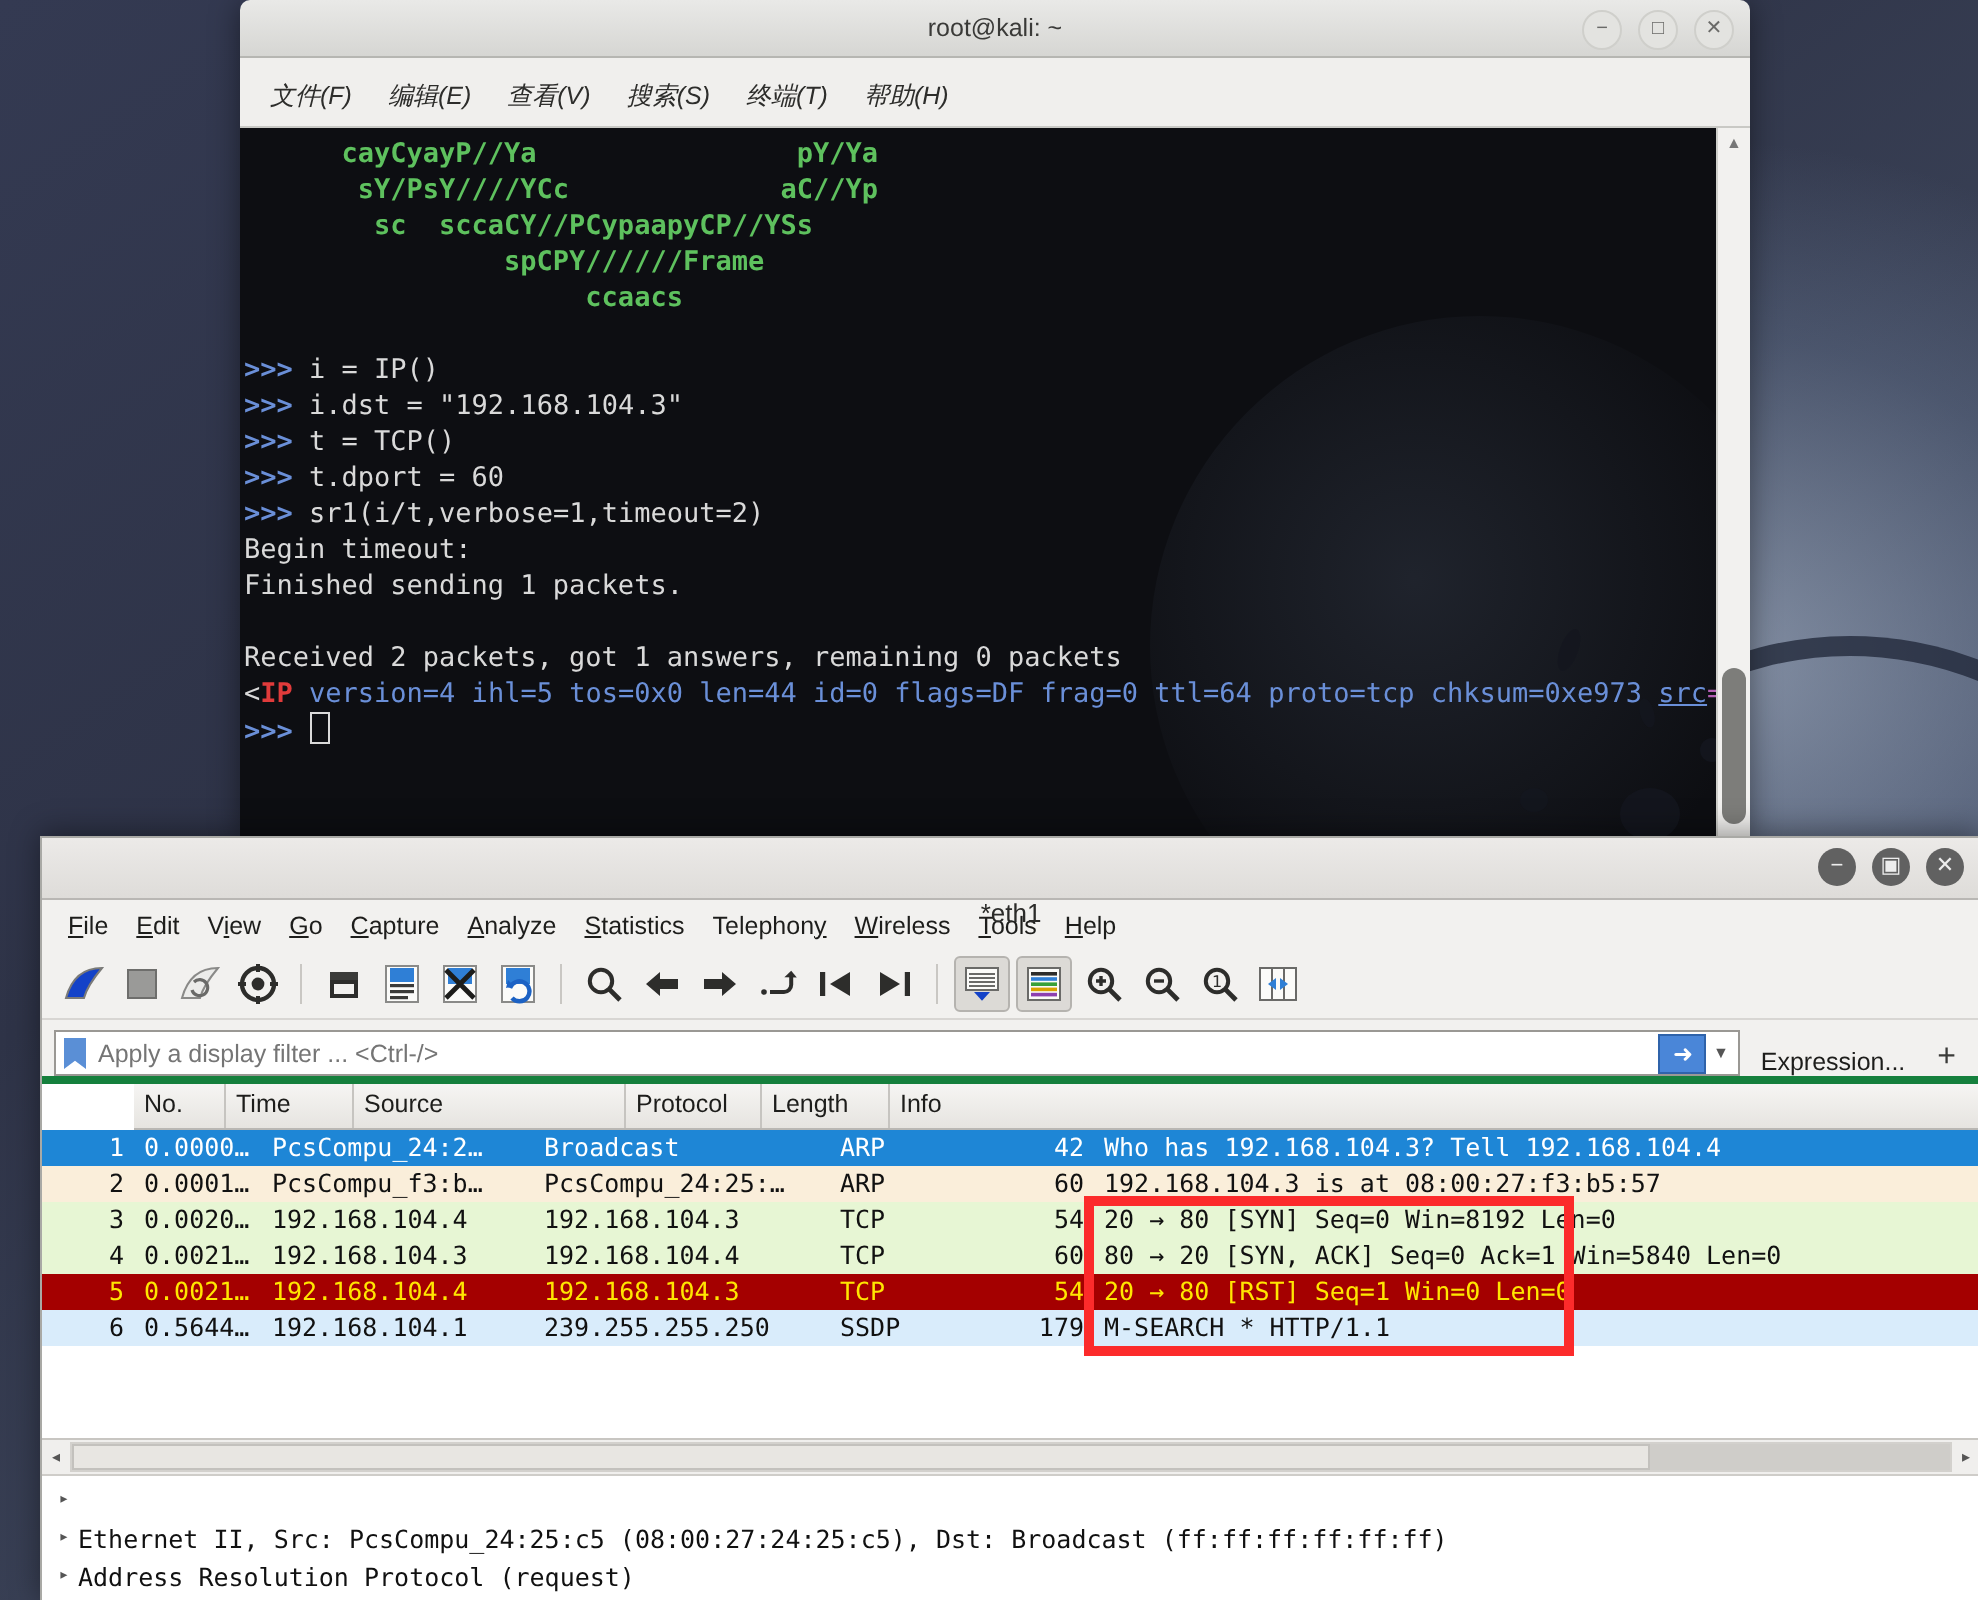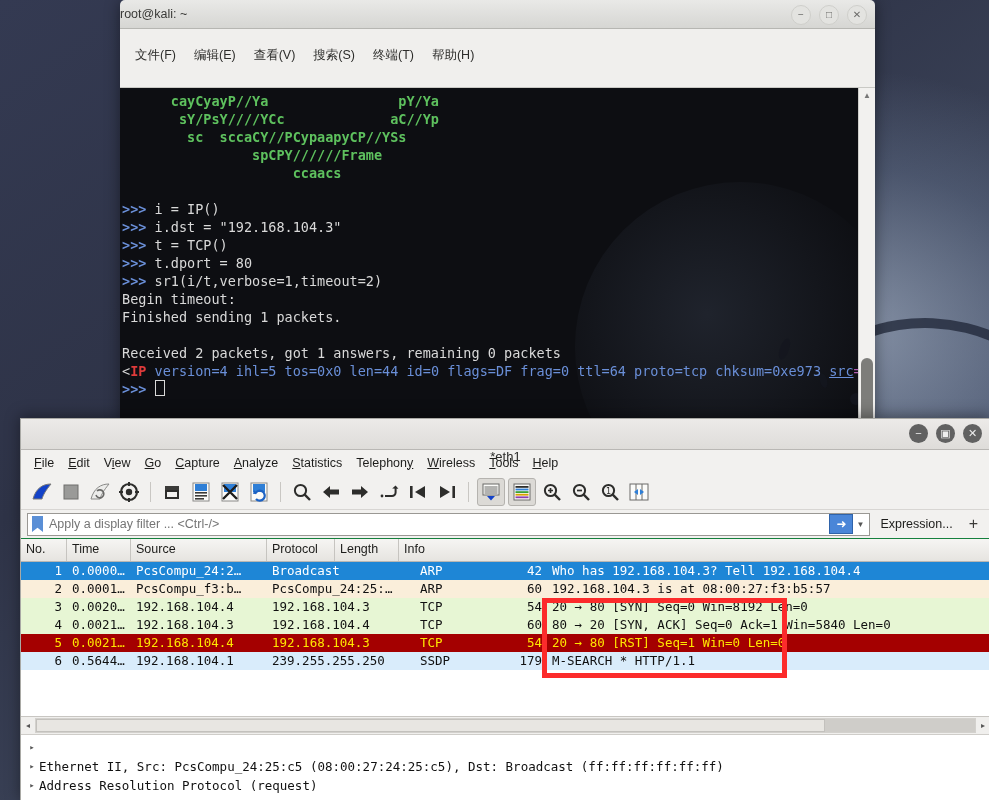--- a/index.html
+++ b/index.html
@@ -33,29 +33,29 @@
     position:absolute;left:120px;top:0;width:755px;height:418px;
     box-shadow:0 2px 14px rgba(0,0,0,.45);
   }
   #term-titlebar{
     height:28px;background:linear-gradient(#e9e9e7,#d6d6d3);
     border-bottom:1px solid #b6b6b2;
     display:flex;align-items:center;position:relative;
     border-top-left-radius:5px;border-top-right-radius:5px;
   }
   #term-title{
-    flex:1;text-align:left;font-size:12.5px;color:#3a3a38;
+    flex:1;text-align:center;font-size:12.5px;color:#3a3a38;
   }
   .win-btns{position:absolute;right:8px;top:5px;display:flex;gap:8px;}
   .wbtn{width:18px;height:18px;border-radius:50%;background:#e3e3e0;
         border:1px solid #cfcfcb;display:flex;align-items:center;justify-content:center;
         font-size:10px;color:#6a6a68;line-height:1;}
   #term-menubar{
     height:26px;background:#f0efed;border-bottom:1px solid #c9c9c5;
-    display:flex;align-items:flex-start;padding:16px 8px;gap:4px;
+    display:flex;align-items:flex-end;padding:4px 8px;gap:4px;font-style:italic;
   }
   #term-menubar .mi{font-size:12.5px;color:#2d2d2b;padding:2px 7px;border-radius:3px;}
   #term-body{
     position:relative;height:364px;background:#0d0e12;overflow:hidden;
   }
   #term-watermark{
     position:absolute;right:-30px;bottom:-60px;width:330px;height:330px;
     border-radius:50%;
     background:radial-gradient(circle at 40% 40%, rgba(70,80,100,.32) 0%, rgba(20,24,34,0) 65%);
     pointer-events:none;
@@ -96,38 +96,38 @@
   .wbtn-dark{width:19px;height:19px;border-radius:50%;background:#616161;
      display:flex;align-items:center;justify-content:center;color:#ededed;font-size:11px;line-height:1;}
   #ws-menubar{height:25px;background:#f2f1ef;display:flex;align-items:center;padding:0 6px;flex:0 0 auto;}
   #ws-menubar .mi{font-size:12.5px;color:#1d1d1b;padding:2px 7px;}
   #ws-menubar .mi u{text-decoration:underline;}
   #ws-toolbar{height:34px;background:#f2f1ef;border-bottom:1px solid #d8d6d3;
      display:flex;align-items:center;padding:0 8px;gap:3px;flex:0 0 auto;}
   .tb{width:26px;height:26px;display:flex;align-items:center;justify-content:center;border-radius:3px;}
   .tb.pressed{background:#dcdad6;border:1px solid #b5b3af;}
   .tbsep{width:1px;height:20px;background:#c9c7c3;margin:0 5px;}
-  #ws-filterbar{height:28px;background:#f2f1ef;display:flex;align-items:center;padding:0 6px;gap:6px;
-     border-bottom:1px solid #15803d;flex:0 0 auto;}
+  #ws-filterbar{height:28px;background:#f2f1ef;display:flex;align-items:flex-end;padding:0 6px;gap:6px;
+     border-bottom:4px solid #15803d;flex:0 0 auto;}
   #filter-input-wrap{flex:1;height:21px;background:#fff;border:1px solid #9a9894;
      display:flex;align-items:center;padding:0 2px;}
   #filter-input{flex:1;border:0;outline:0;font-size:12.5px;color:#9a9894;
      font-family:"Liberation Sans",sans-serif;background:transparent;height:17px;}
   .bookmark{width:11px;height:16px;background:#5a8fd6;margin:0 4px 0 2px;
      clip-path:polygon(0 0,100% 0,100% 100%,50% 74%,0 100%);}
   #filter-go{width:22px;height:18px;background:#4a86d8;border:1px solid #2f63aa;
      display:flex;align-items:center;justify-content:center;color:#fff;font-size:12px;line-height:1;}
   .caret{font-size:8px;color:#555;padding:0 3px;}
   #expression-btn{font-size:12.5px;color:#1d1d1b;padding:0 4px;}
   #add-filter-btn{font-size:16px;color:#3b3b39;padding:0 6px;}
 
   
   #packet-list{flex:0 0 auto;background:#fff;border-bottom:1px solid #c8c6c2;}
   #plist-header{display:flex;height:22px;background:linear-gradient(#f6f5f3,#e6e4e0);
-     border-bottom:1px solid #b9b7b3;font-size:12.5px;color:#1d1d1b;}
+     border-bottom:1px solid #b9b7b3;font-size:12.5px;color:#1d1d1b;margin-left:46px;}
   #plist-header .hc{border-right:1px solid #c6c4c0;padding:3px 5px;box-sizing:border-box;overflow:hidden;white-space:nowrap;}
   .c-no{width:46px;}.c-time{width:64px;}.c-src{width:136px;}.c-dst{width:148px;}
   .c-proto{width:68px;}.c-len{width:64px;text-align:left;}.c-info{flex:1;}
   #plist-rows{font-family:"DejaVu Sans Mono","Liberation Mono",monospace;font-size:12.5px;}
   .prow{display:flex;height:18px;line-height:18px;color:#111;}
   .prow .cell{box-sizing:border-box;padding:0 5px;overflow:hidden;white-space:nowrap;}
   .prow .c-no,.prow .c-time,.prow .c-len{text-align:right;}
   .prow .c-time{text-align:left;}
   #plist-body-pad{height:46px;background:#fff;}
   
@@ -190,21 +190,21 @@
 
     <div id="term-text"><span class="g">      cayCyayP//Ya                pY/Ya</span>
 <span class="g">       sY/PsY////YCc             aC//Yp</span>
 <span class="g">        sc  sccaCY//PCypaapyCP//YSs</span>
 <span class="g">                spCPY//////Frame</span>
 <span class="g">                     ccaacs</span>
 
 <span class="pr">&gt;&gt;&gt;</span> <span class="w">i = IP()</span>
 <span class="pr">&gt;&gt;&gt;</span> <span class="w">i.dst = "192.168.104.3"</span>
 <span class="pr">&gt;&gt;&gt;</span> <span class="w">t = TCP()</span>
-<span class="pr">&gt;&gt;&gt;</span> <span class="w">t.dport = 80</span>
+<span class="pr">&gt;&gt;&gt;</span> <span class="w">t.dport = 60</span>
 <span class="pr">&gt;&gt;&gt;</span> <span class="w">sr1(i/t,verbose=1,timeout=2)</span>
 <span class="w">Begin timeout:</span>
 <span class="w">Finished sending 1 packets.</span>
 <span class="w"></span>
 <span class="w">Received 2 packets, got 1 answers, remaining 0 packets</span>
 <span class="w">&lt;</span><span class="kred">IP</span><span class="kfield"> version=4 ihl=5 tos=0x0 len=44 id=0 flags=DF frag=0 ttl=64 proto=tcp chksum=0xe973 </span><span class="kfield ul">src</span><span class="kval">=</span><span class="kval ul">192.168.104.3</span> 
 <span class="pr">&gt;&gt;&gt;</span> <span class="cursor"></span></div>
 
     <div id="term-scroll">
       <div class="arr">▲</div>

